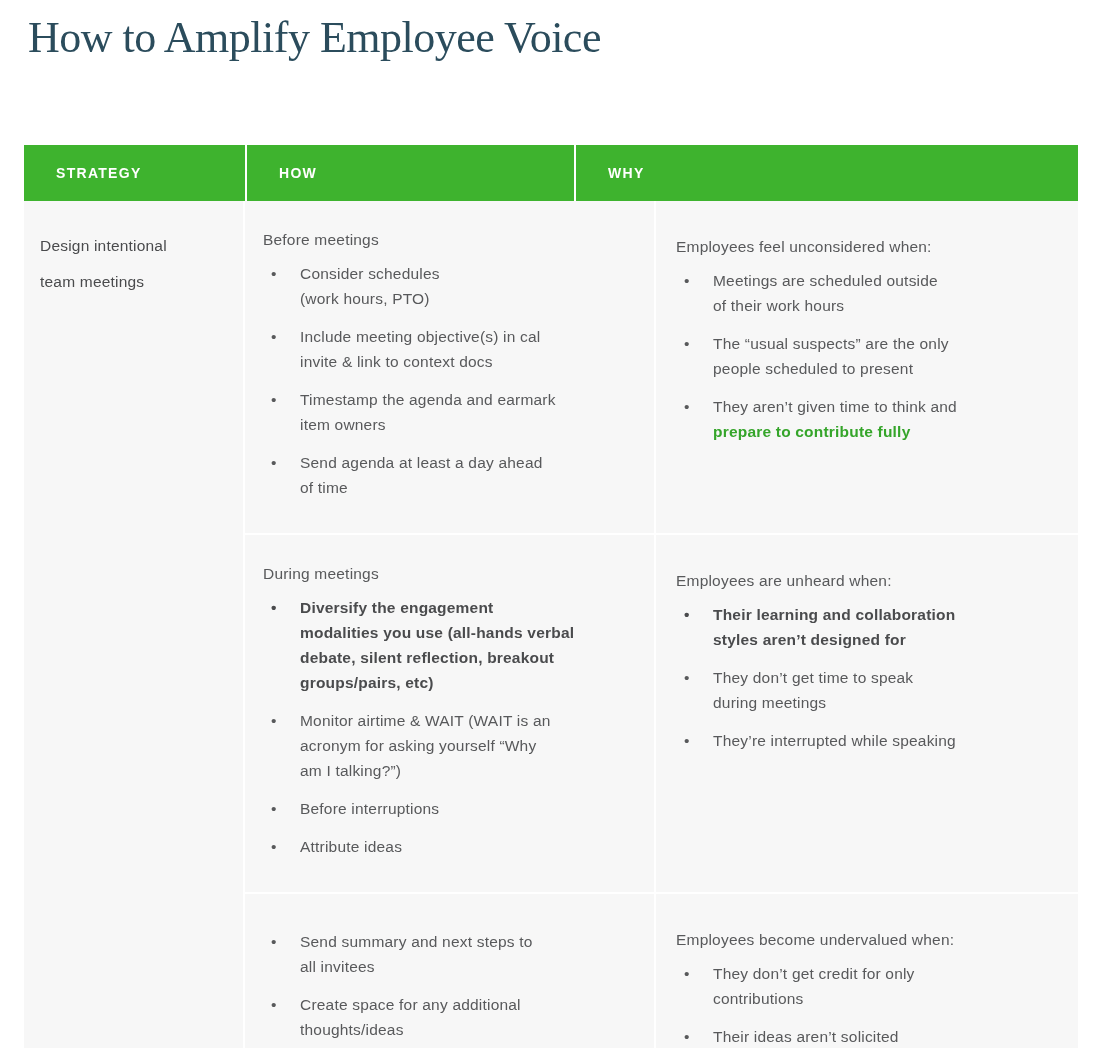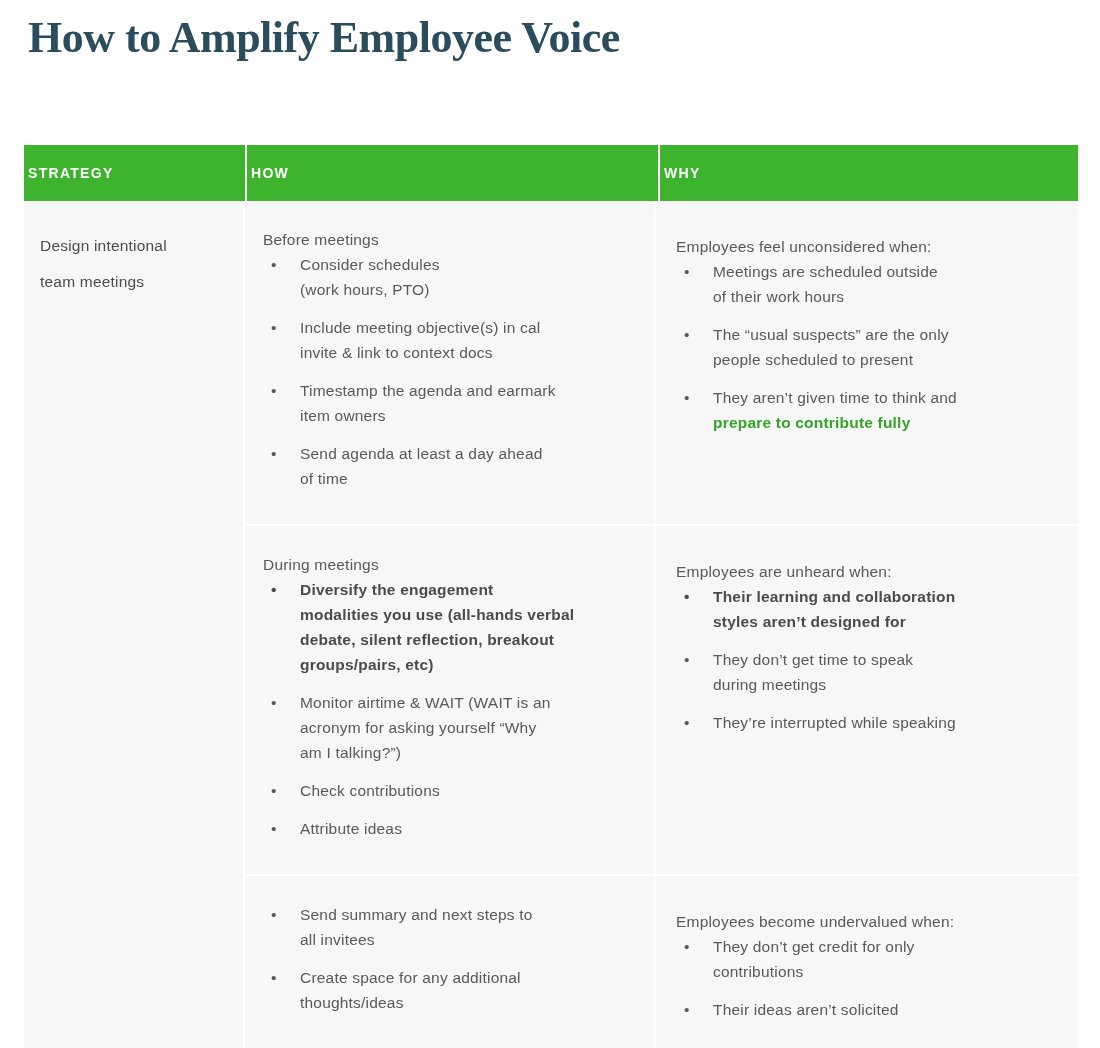--- a/index.html
+++ b/index.html
@@ -17,21 +17,21 @@
     width: 1100px;
     height: 1048px;
     font-family: "Liberation Sans", "DejaVu Sans", sans-serif;
     color: var(--body-gray);
     overflow: hidden;
   }
   .page { width: 1100px; height: 1048px; position: relative; }
 
   h1.page-title {
     font-family: "Liberation Serif", "DejaVu Serif", serif;
-    font-weight: 700;
+    font-weight: 400;
     font-size: 44px;
     line-height: 1.0;
     letter-spacing: -0.5px;
     color: var(--title-navy);
     margin: 16px 0 0 28px;
   }
 
   .strategy-table {
     margin: 85px 22px 0 24px;
     width: 1054px;
@@ -41,29 +41,29 @@
 
   
   .thead {
     display: flex;
     height: 56px;
     background: var(--header-green);
   }
   .th {
     display: flex;
     align-items: center;
-    padding: 0 4px;
+    padding: 0 32px;
     color: #ffffff;
     font-weight: 700;
     font-size: 14px;
     letter-spacing: 1.3px;
   }
   .th + .th { border-left: 2px solid var(--divider); }
   .th.col-strategy { width: 221px; }
-  .th.col-how { width: 413px; }
+  .th.col-how { width: 329px; }
   .th.col-why { flex: 1; }
 
   
   .tbody {
     display: flex;
     background: var(--cell-bg);
   }
   .strategy-cell {
     width: 221px;
     border-right: 2px solid var(--divider);
@@ -96,20 +96,21 @@
     line-height: 25px;
     color: var(--body-gray);
   }
   .cell-intro {
     line-height: 25px;
     color: var(--body-gray);
   }
 
   ul.bullet-list {
     list-style: none;
+    margin-top: 9px;
   }
   ul.bullet-list li {
     position: relative;
     padding-left: 37px;
     line-height: 25px;
     margin-bottom: 13px;
     white-space: pre-line;
   }
   ul.bullet-list li::before {
     content: "\2022";
@@ -178,21 +179,21 @@
           <div class="how-cell">
             <div class="cell-title">During meetings</div>
             <ul class="bullet-list">
               <li class="bold">Diversify the engagement
 modalities you use (all-hands verbal
 debate, silent reflection, breakout
 groups/pairs, etc)</li>
               <li>Monitor airtime &amp; WAIT (WAIT is an
 acronym for asking yourself “Why
 am I talking?”)</li>
-              <li>Check contributions</li>
+              <li>Before interruptions</li>
               <li>Attribute ideas</li>
             </ul>
           </div>
           <div class="why-cell">
             <div class="cell-intro">Employees are unheard when:</div>
             <ul class="bullet-list">
               <li class="bold">Their learning and collaboration
 styles aren’t designed for</li>
               <li>They don’t get time to speak
 during meetings</li>

